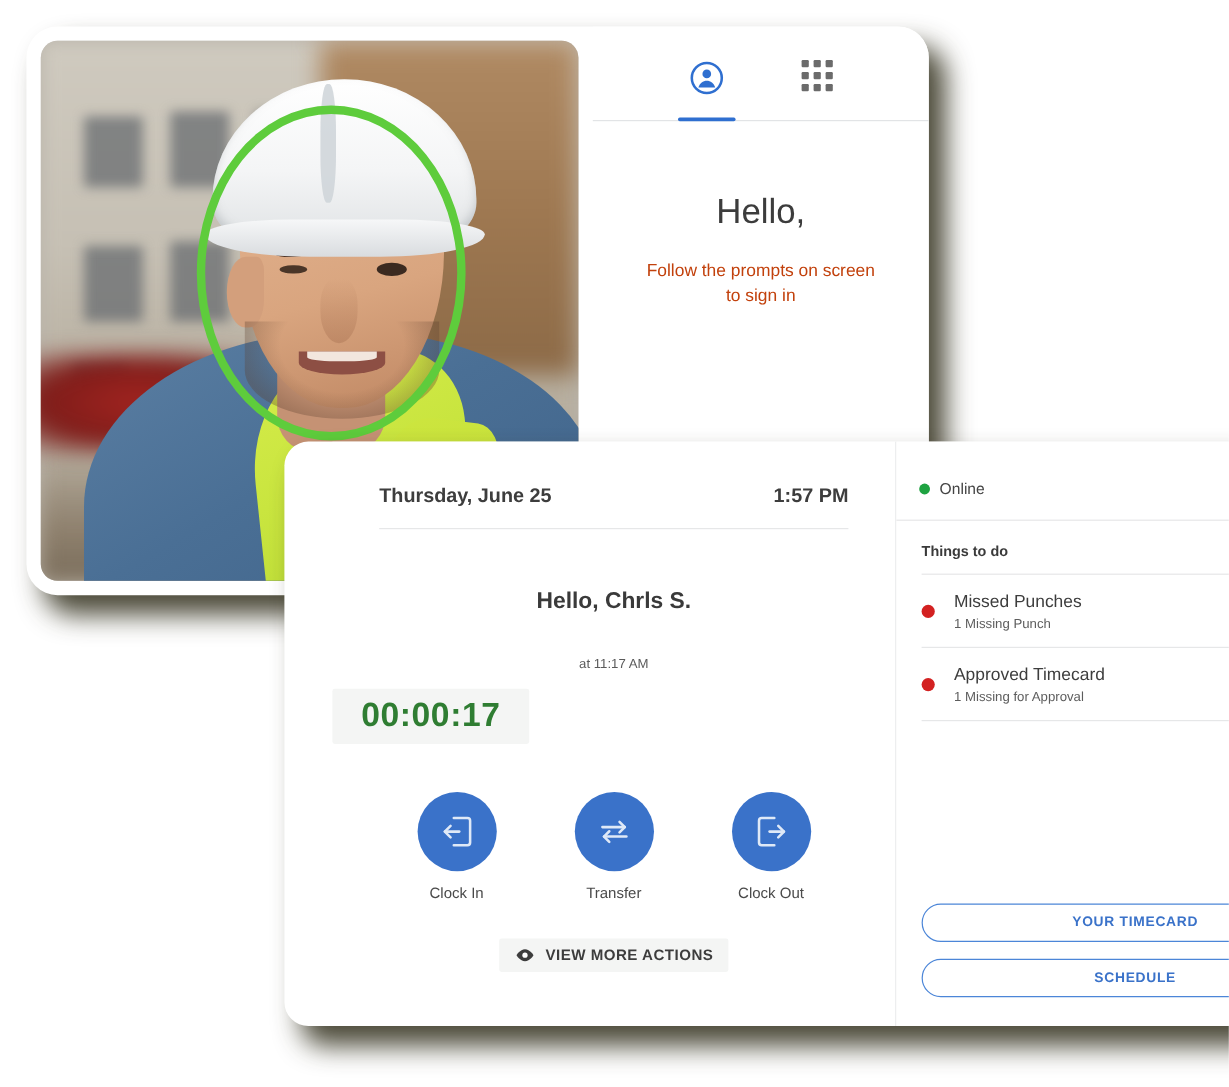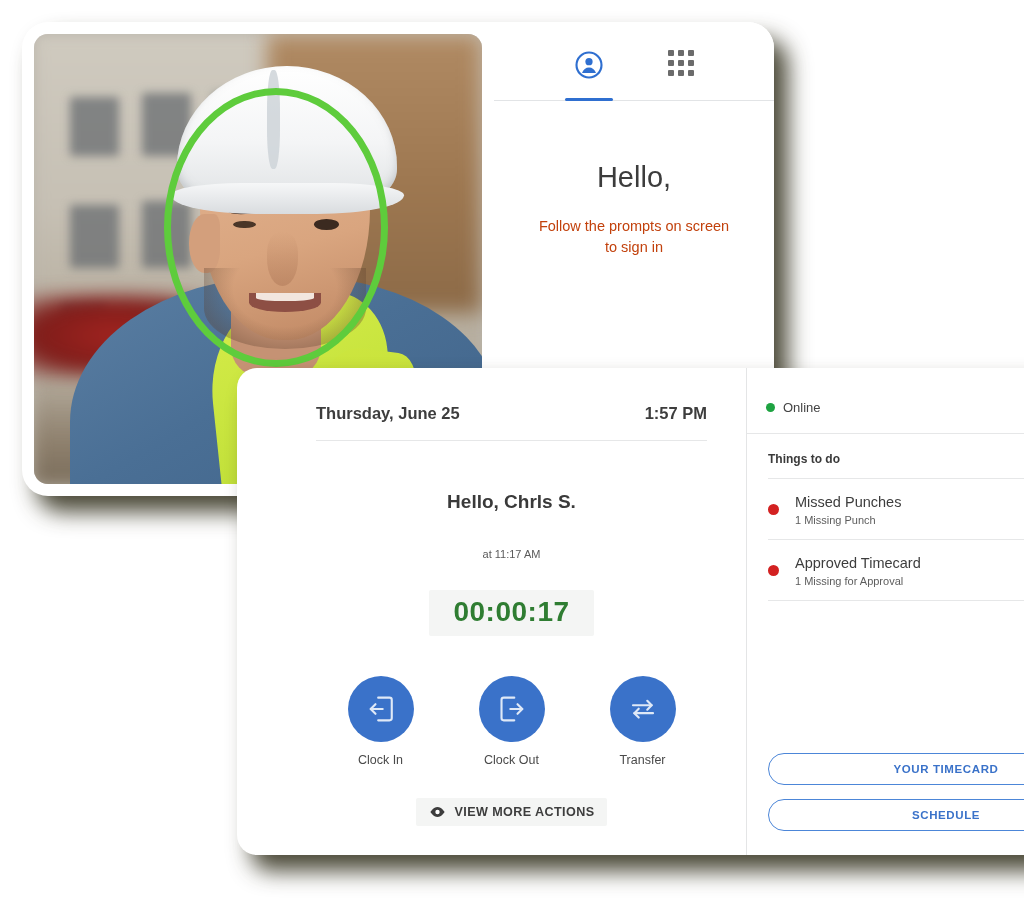--- a/index.html
+++ b/index.html
@@ -325,22 +325,22 @@
     margin-top: 50px;
   }
   #dash-since {
     text-align: center;
     font-size: 11px;
     color: #5a5a5a;
     margin-top: 35px;
   }
   #dash-timer-row {
     display: flex;
-    justify-content: center;
-    margin-top: 30px;
+    justify-content: flex-start;
+    margin-top: 14px;
   }
   #dash-timer {
     background: #f4f5f4;
     color: #2f7d32;
     font-size: 28px;
     font-weight: bold;
     letter-spacing: 0.5px;
     padding: 6px 24px 8px 24px;
     border-radius: 2px;
   }
@@ -593,41 +593,41 @@
             <path d="M10 4h8a1.6 1.6 0 0 1 1.6 1.6v12.8A1.6 1.6 0 0 1 18 20h-8" fill="none" stroke="#dfe9f7" stroke-width="1.5" stroke-linecap="round"></path>
             <path d="M13.2 12H4.8" fill="none" stroke="#dfe9f7" stroke-width="1.5" stroke-linecap="round"></path>
             <path d="M8.1 8.6 4.7 12l3.4 3.4" fill="none" stroke="#dfe9f7" stroke-width="1.5" stroke-linecap="round" stroke-linejoin="round"></path>
           </svg>
         </div>
         <div class="action-label">Clock In</div>
       </div>
 
       <div class="action">
         <div class="action-circle">
-          <svg width="34" height="34" viewBox="0 0 24 24" aria-hidden="true">
-            <path d="M13.6 4H6.2A1.6 1.6 0 0 0 4.6 5.6v12.8A1.6 1.6 0 0 0 6.2 20h7.4" fill="none" stroke="#dfe9f7" stroke-width="1.5" stroke-linecap="round"></path>
-            <path d="M10.8 12h8.4" fill="none" stroke="#dfe9f7" stroke-width="1.5" stroke-linecap="round"></path>
-            <path d="M15.9 8.6 19.3 12l-3.4 3.4" fill="none" stroke="#dfe9f7" stroke-width="1.5" stroke-linecap="round" stroke-linejoin="round"></path>
-          </svg>
-        </div>
-        <div class="action-label">Clock Out</div>
-      </div>
-
-      <div class="action">
-        <div class="action-circle">
           <svg width="32" height="32" viewBox="0 0 24 24" aria-hidden="true">
             <path d="M4.5 9.2h14" fill="none" stroke="#dfe9f7" stroke-width="1.6" stroke-linecap="round"></path>
             <path d="M15.2 5.9l3.3 3.3-3.3 3.3" fill="none" stroke="#dfe9f7" stroke-width="1.6" stroke-linecap="round" stroke-linejoin="round"></path>
             <path d="M19.5 15.1h-14" fill="none" stroke="#dfe9f7" stroke-width="1.6" stroke-linecap="round"></path>
             <path d="M8.8 11.8L5.5 15.1l3.3 3.3" fill="none" stroke="#dfe9f7" stroke-width="1.6" stroke-linecap="round" stroke-linejoin="round"></path>
           </svg>
         </div>
         <div class="action-label">Transfer</div>
       </div>
 
+      <div class="action">
+        <div class="action-circle">
+          <svg width="34" height="34" viewBox="0 0 24 24" aria-hidden="true">
+            <path d="M13.6 4H6.2A1.6 1.6 0 0 0 4.6 5.6v12.8A1.6 1.6 0 0 0 6.2 20h7.4" fill="none" stroke="#dfe9f7" stroke-width="1.5" stroke-linecap="round"></path>
+            <path d="M10.8 12h8.4" fill="none" stroke="#dfe9f7" stroke-width="1.5" stroke-linecap="round"></path>
+            <path d="M15.9 8.6 19.3 12l-3.4 3.4" fill="none" stroke="#dfe9f7" stroke-width="1.5" stroke-linecap="round" stroke-linejoin="round"></path>
+          </svg>
+        </div>
+        <div class="action-label">Clock Out</div>
+      </div>
+
     </div>
 
     <div id="view-more-row">
       <div id="view-more">
         <svg width="17" height="12" viewBox="0 0 24 16" aria-hidden="true">
           <path d="M12 1C6.2 1 2 8 2 8s4.2 7 10 7 10-7 10-7-4.2-7-10-7z" fill="#3d3d3d"></path>
           <circle cx="12" cy="8" r="3.1" fill="#ffffff"></circle>
         </svg>
         <span id="view-more-label">VIEW MORE ACTIONS</span>
       </div>

